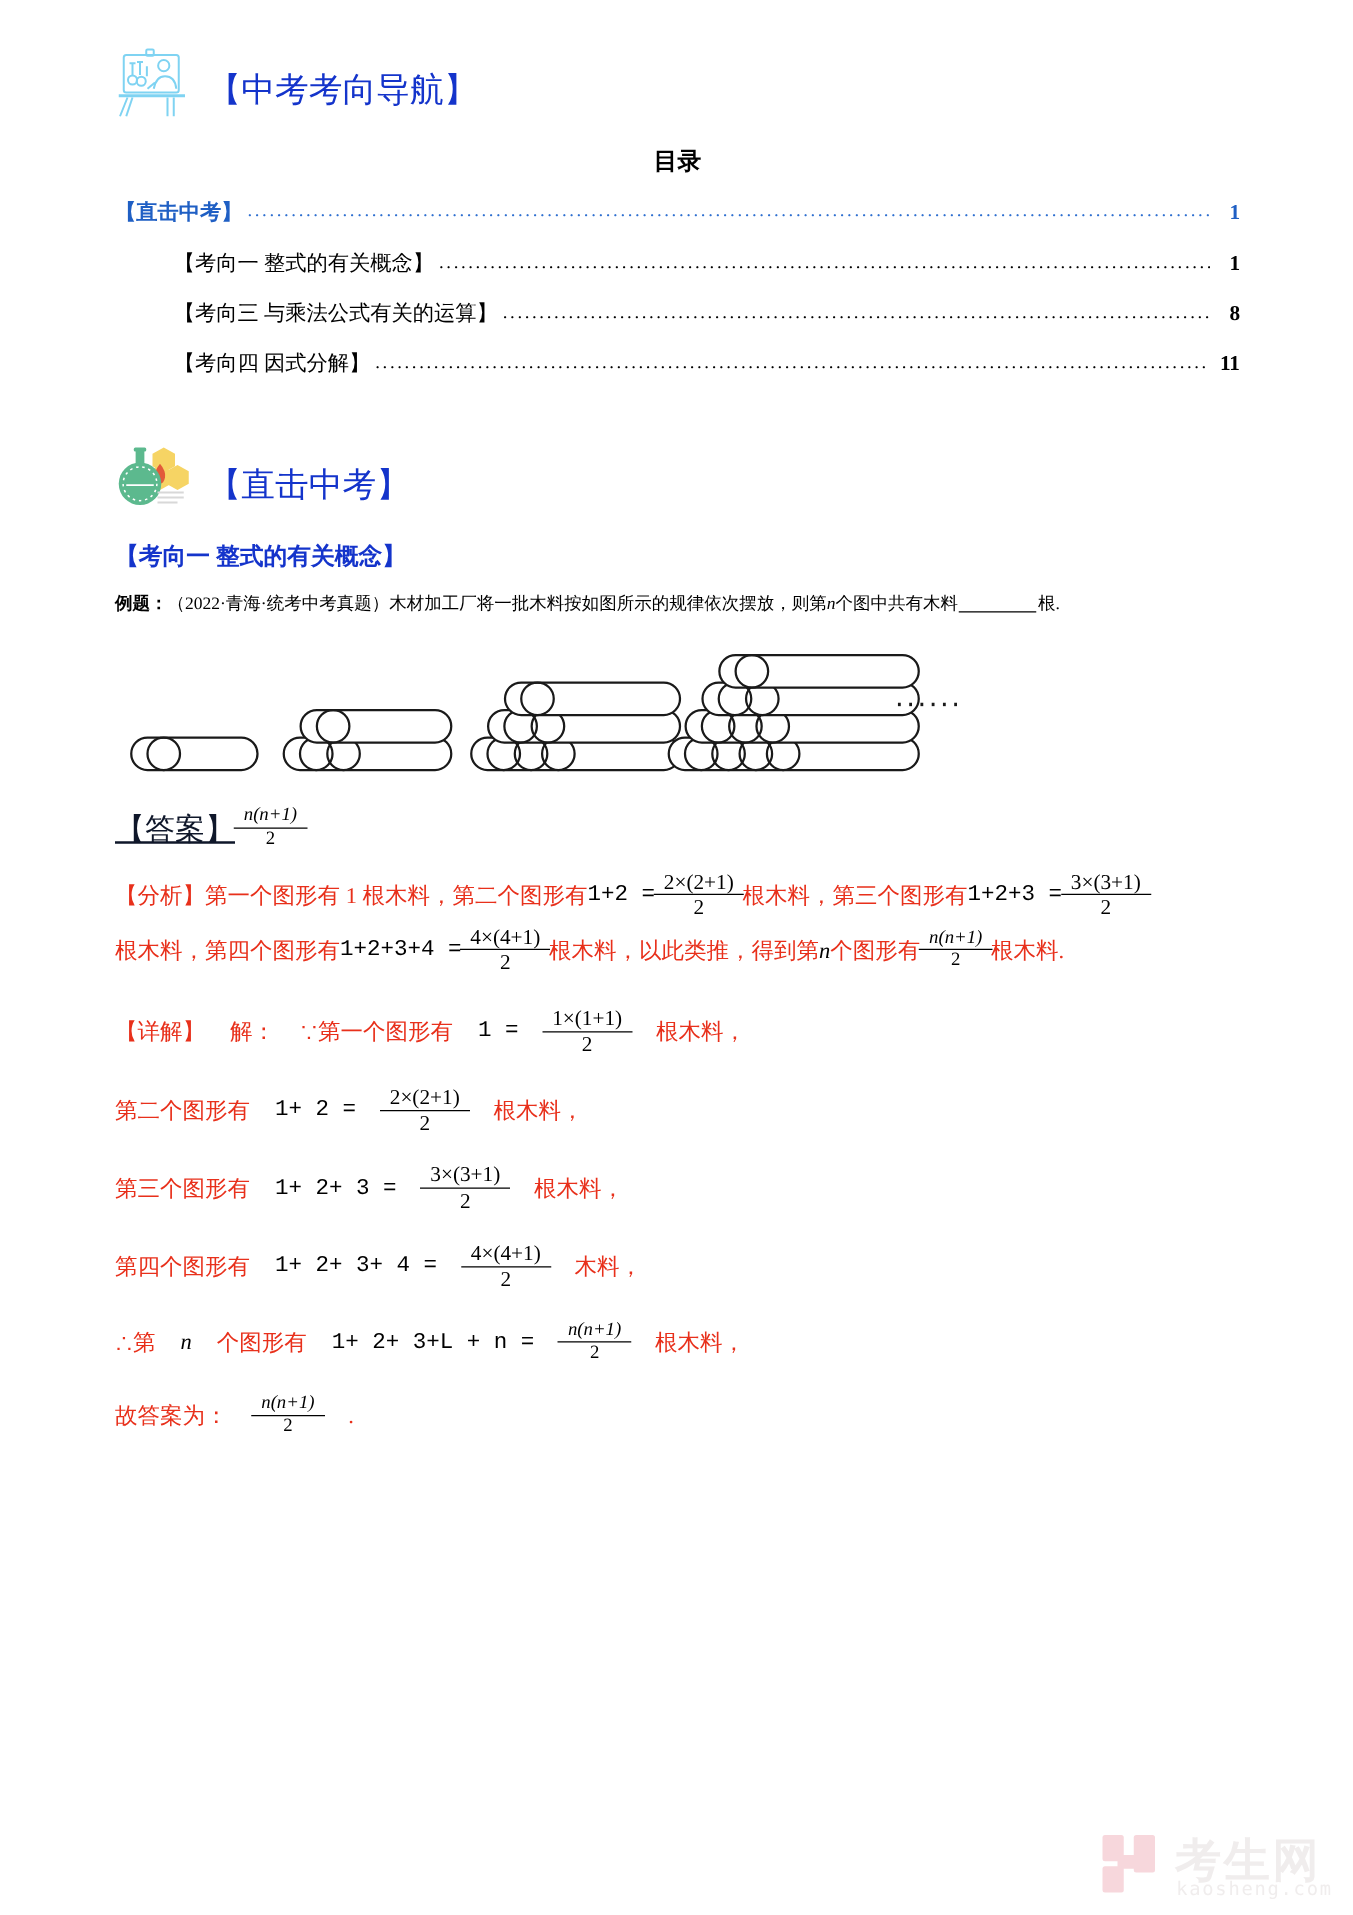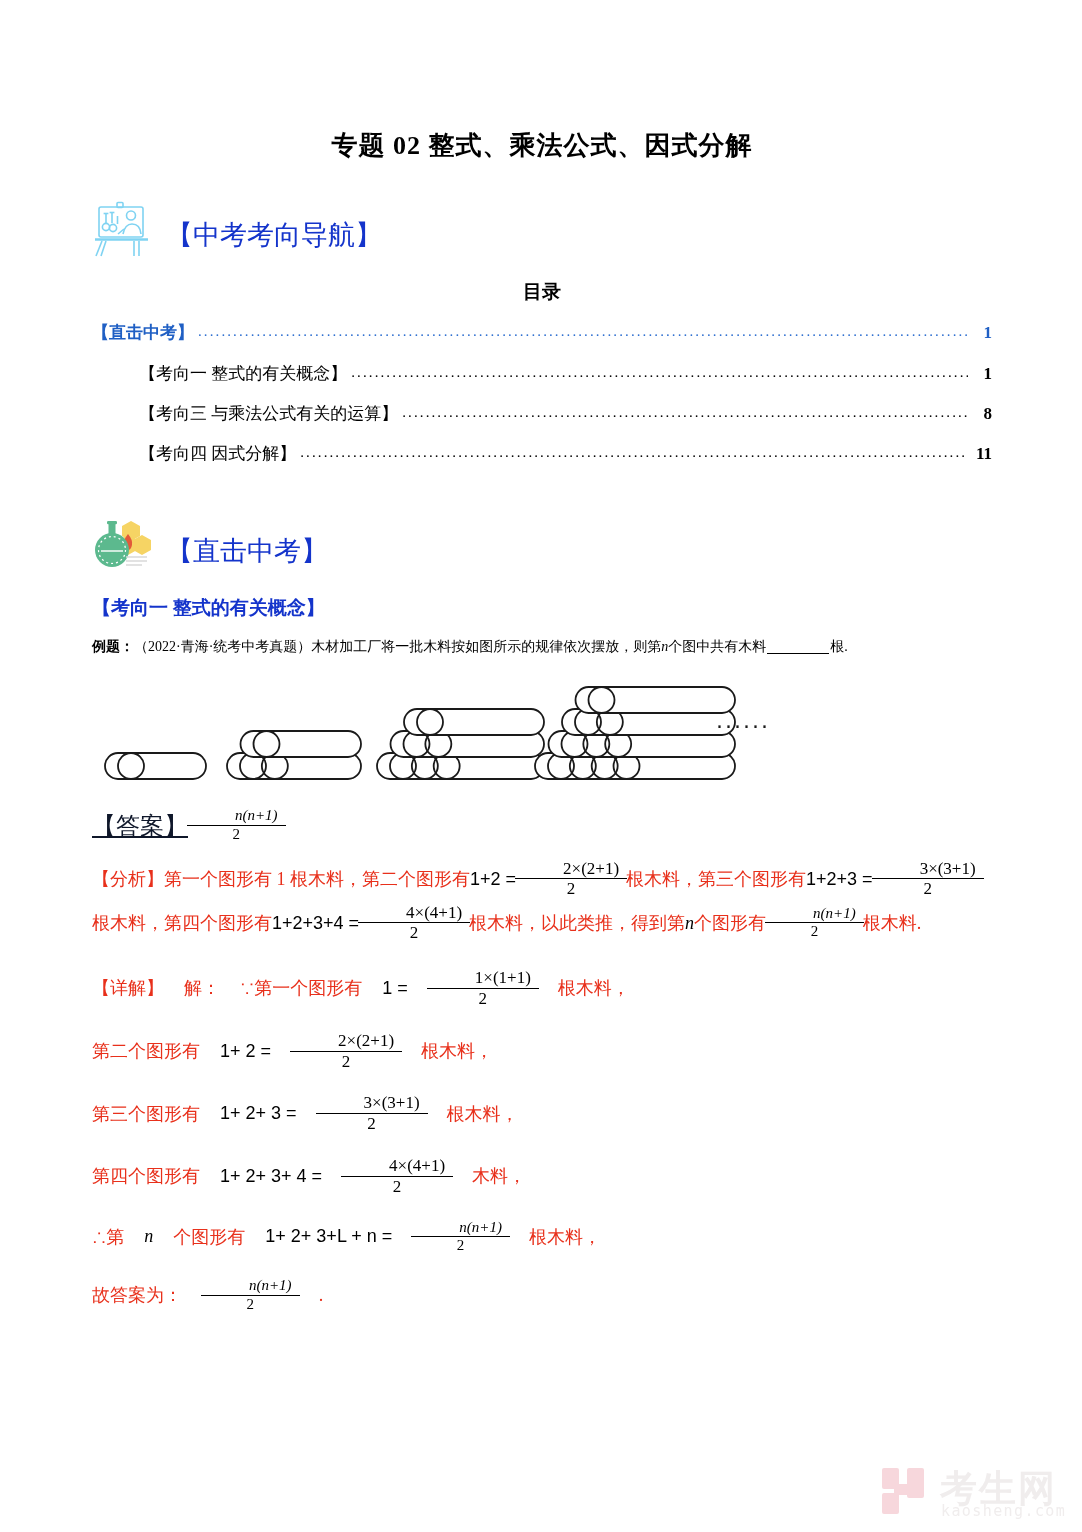--- a/index.html
+++ b/index.html
@@ -181,33 +181,32 @@
     align-items: center;
     vertical-align: middle;
     margin: 0 3px;
     color: #000;
     line-height: 1.05;
     font-size: 17px;
   }
   .frac .num {
     padding: 0 4px 1px 4px;
     white-space: nowrap;
-    margin-left: 40px;
   }
   .frac .den {
     border-top: 1.3px solid #000;
     width: 100%;
     text-align: center;
     padding: 1px 4px 0 4px;
   }
   .frac.small { font-size: 15px; }
   .inline-m {
     color: #000;
     white-space: nowrap;
-    font-family: Liberation Sans, sans-serif;
+    font-family: Liberation Mono, monospace;
   }
 
   
   .watermark {
     position: absolute;
     right: 8px;
     bottom: 8px;
     width: 196px;
     height: 62px;
     opacity: 1;
@@ -229,21 +228,20 @@
     letter-spacing: 1.4px;
     font-family: "DejaVu Sans Mono", monospace;
   }
 </style>
 </head>
 <body>
 
 <div class="page">
   <div class="content">
 
-    <div class="doc-title">专题 02  整式、乘法公式、因式分解</div>
 
     <div class="icon-head">
       <span class="svgwrap">
         <svg viewBox="0 0 62 58" width="62" height="58">
           <g fill="none" stroke="#7FD3F2" stroke-width="1.6">
             <rect x="7" y="6" width="44" height="30" rx="2"></rect>
             <rect x="25" y="1.5" width="6" height="5" rx="1"></rect>
             <line x1="3" y1="38.5" x2="56" y2="38.5" stroke-width="2.4"></line>
             <line x1="10" y1="40" x2="4" y2="55"></line>
             <line x1="14" y1="40" x2="9" y2="55"></line>

